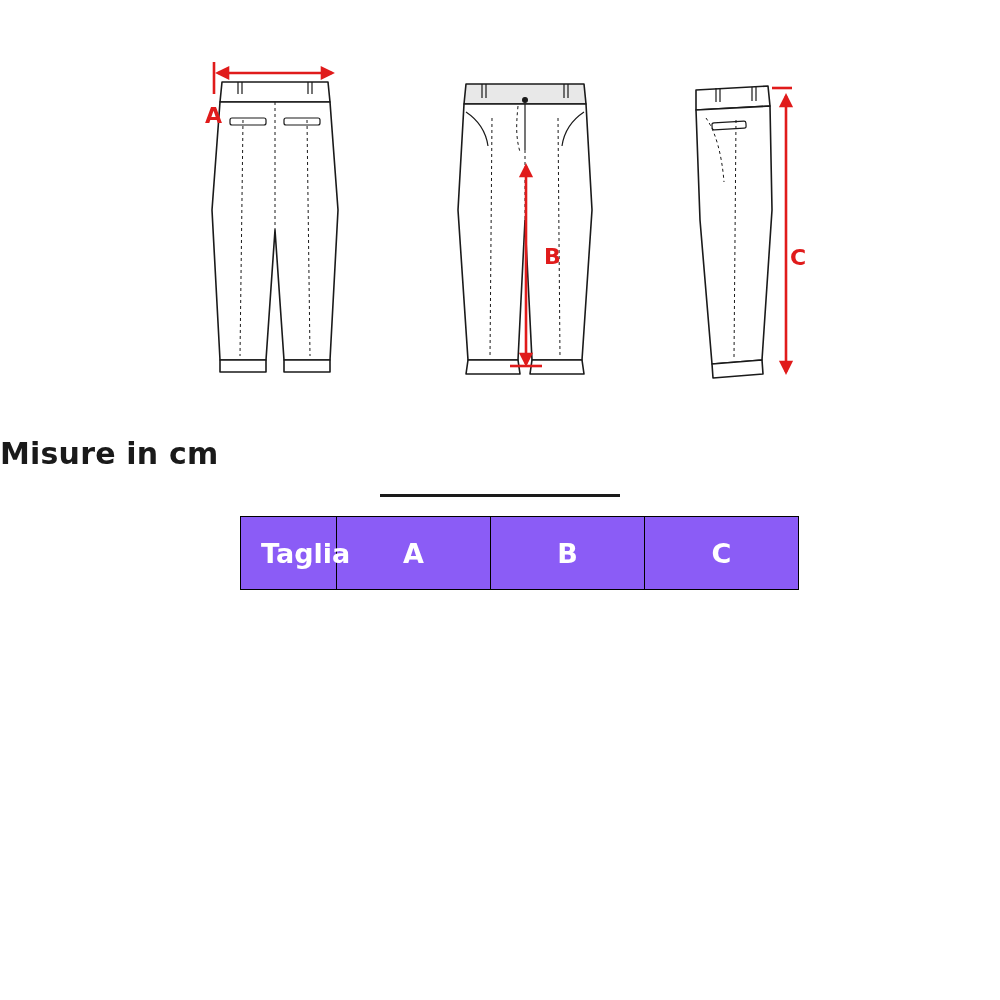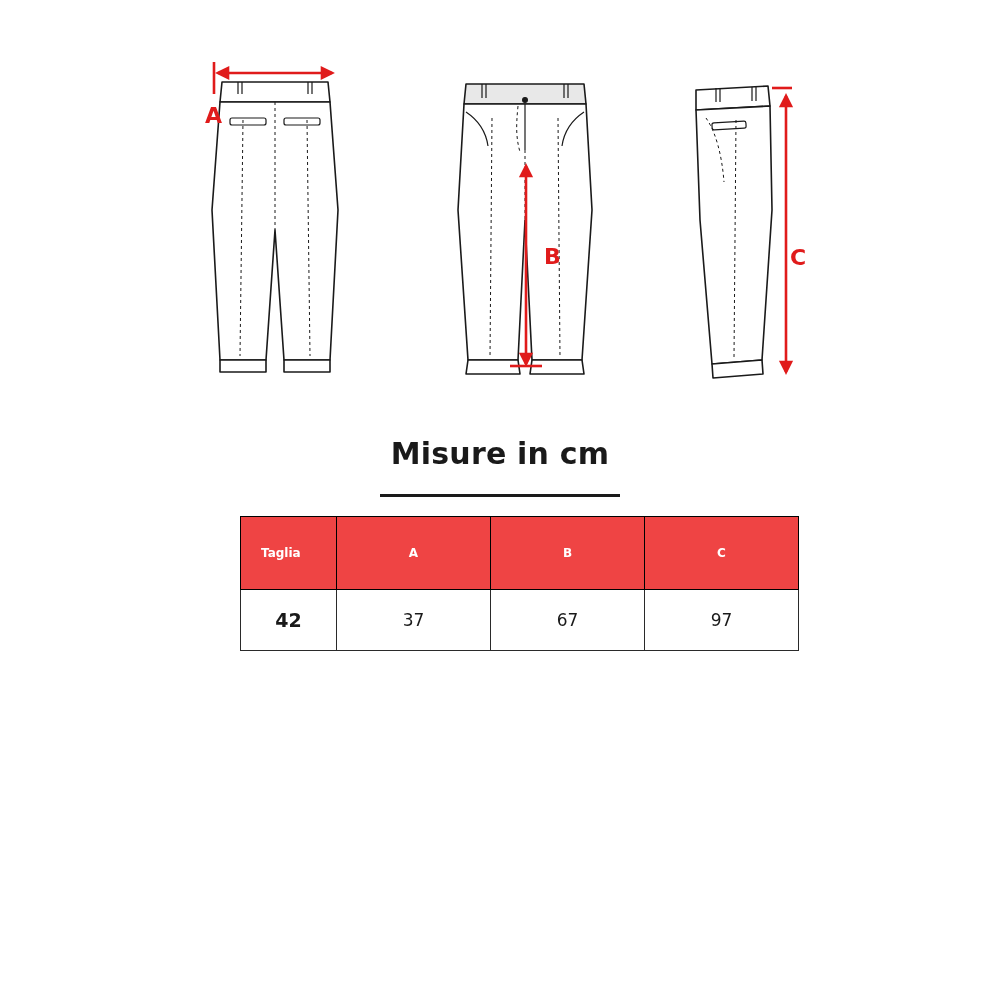--- a/index.html
+++ b/index.html
@@ -41,21 +41,20 @@
   }
   .label-a { left: 205px; top: 103px; }
   .label-b { left: 544px; top: 244px; }
   .label-c { left: 790px; top: 245px; }
 
   .title {
     position: absolute;
     left: 0;
     top: 436px;
     width: 1000px;
-    text-align: center;
     font-size: 30px;
     font-weight: bold;
     letter-spacing: 0.2px;
     color: #1a1a1a;
   }
   .title-rule {
     position: absolute;
     left: 380px;
     top: 494px;
     width: 240px;
@@ -68,23 +67,23 @@
     left: 240px;
     top: 516px;
     width: 558px;
   }
   table.size-table {
     border-collapse: collapse;
     width: 558px;
     table-layout: fixed;
   }
   table.size-table thead th {
-    background: #ef4444;
+    background: #8b5cf6;
     color: #ffffff;
-    font-size: 12px;
+    font-size: 27px;
     font-weight: bold;
     height: 70px;
     border: 1px solid #000000;
     text-align: center;
   }
   table.size-table thead th.col-first {
     text-align: left;
     padding-left: 20px;
   }
   table.size-table tbody td {
@@ -212,21 +211,15 @@
     </colgroup>
     <thead>
       <tr>
         <th class="col-first">Taglia</th>
         <th>A</th>
         <th>B</th>
         <th>C</th>
       </tr>
     </thead>
     <tbody>
-      <tr>
-        <td class="col-first">42</td>
-        <td>37</td>
-        <td>67</td>
-        <td>97</td>
-      </tr>
     </tbody>
   </table>
 </div>
 
 </body></html>

